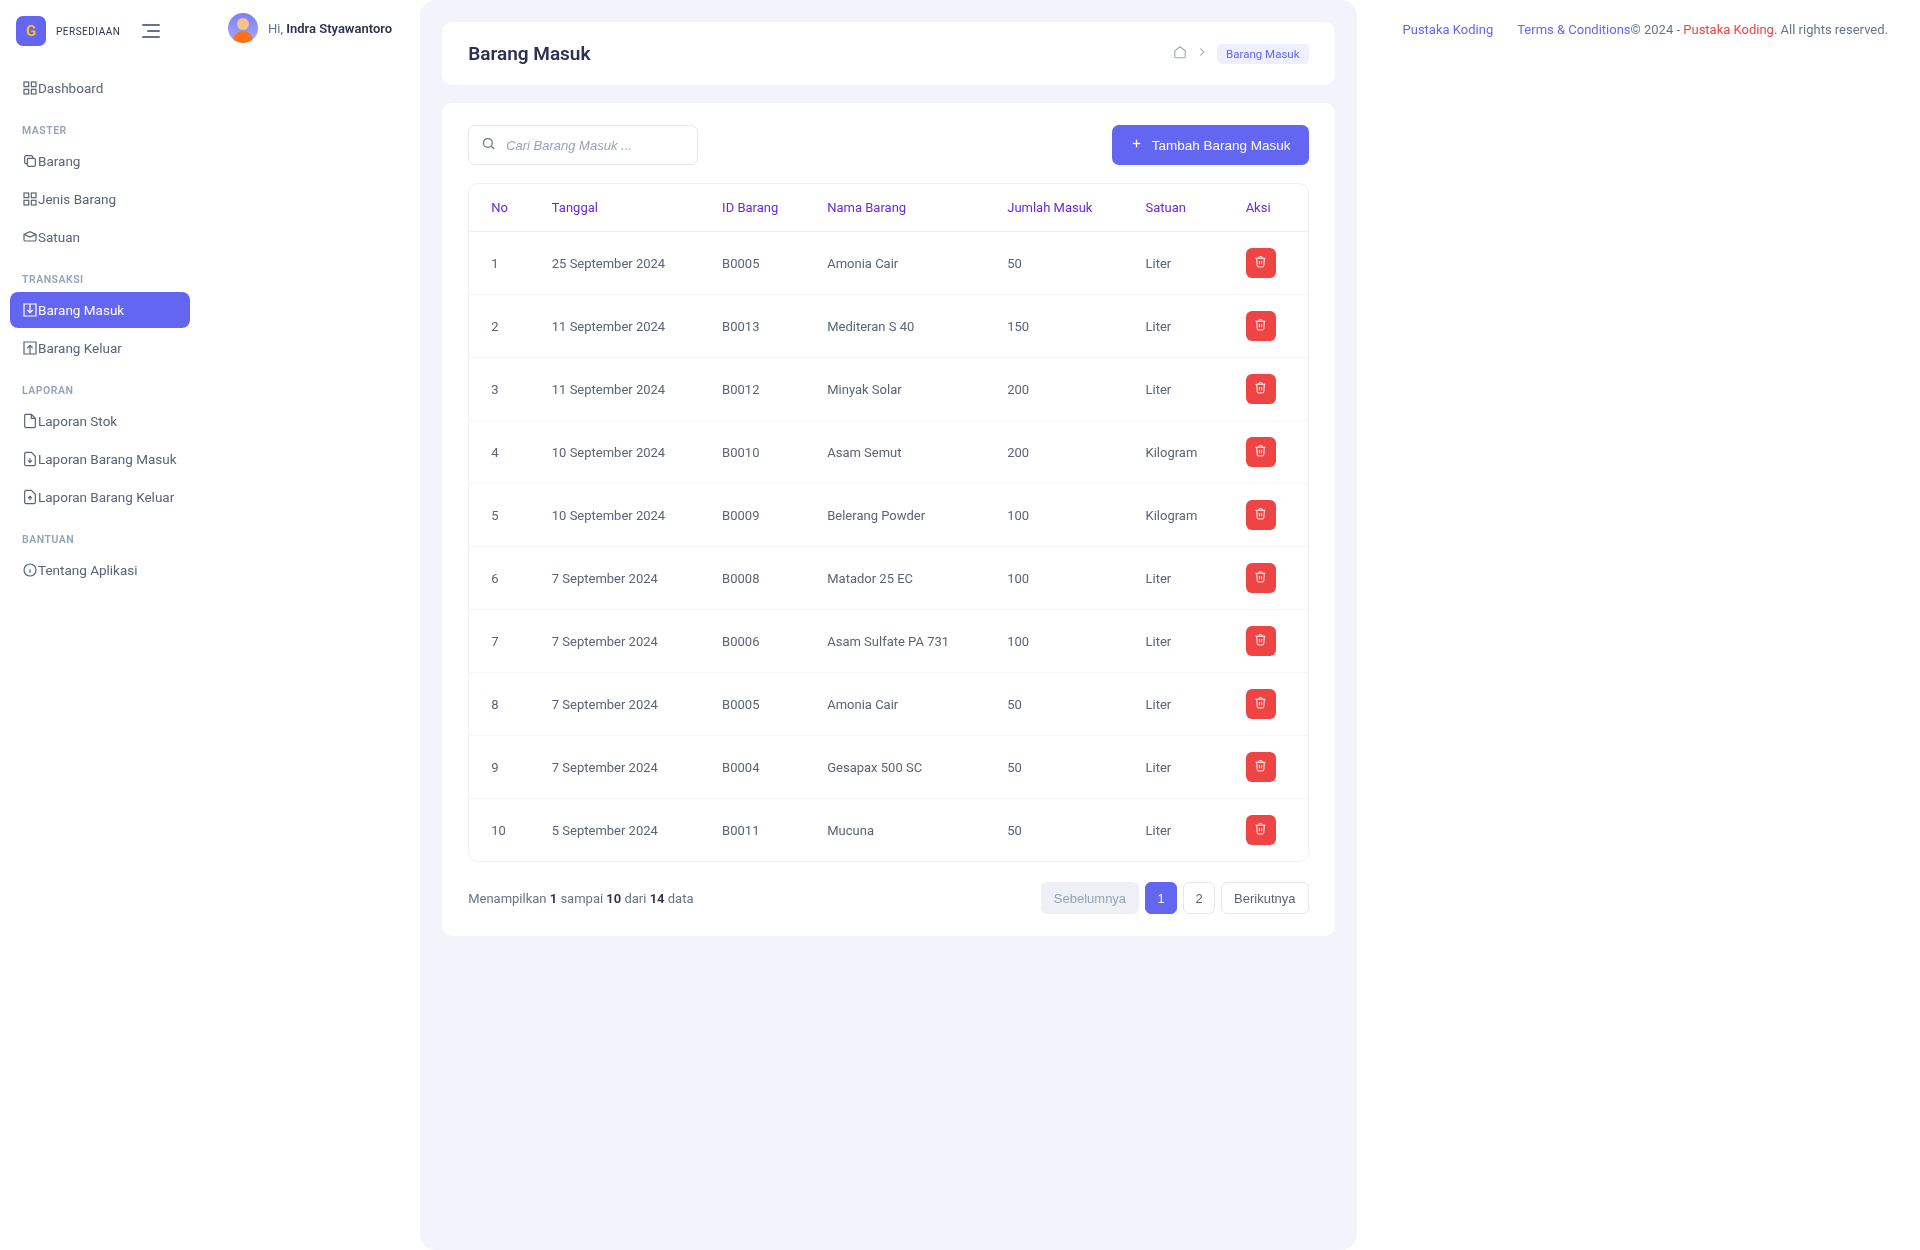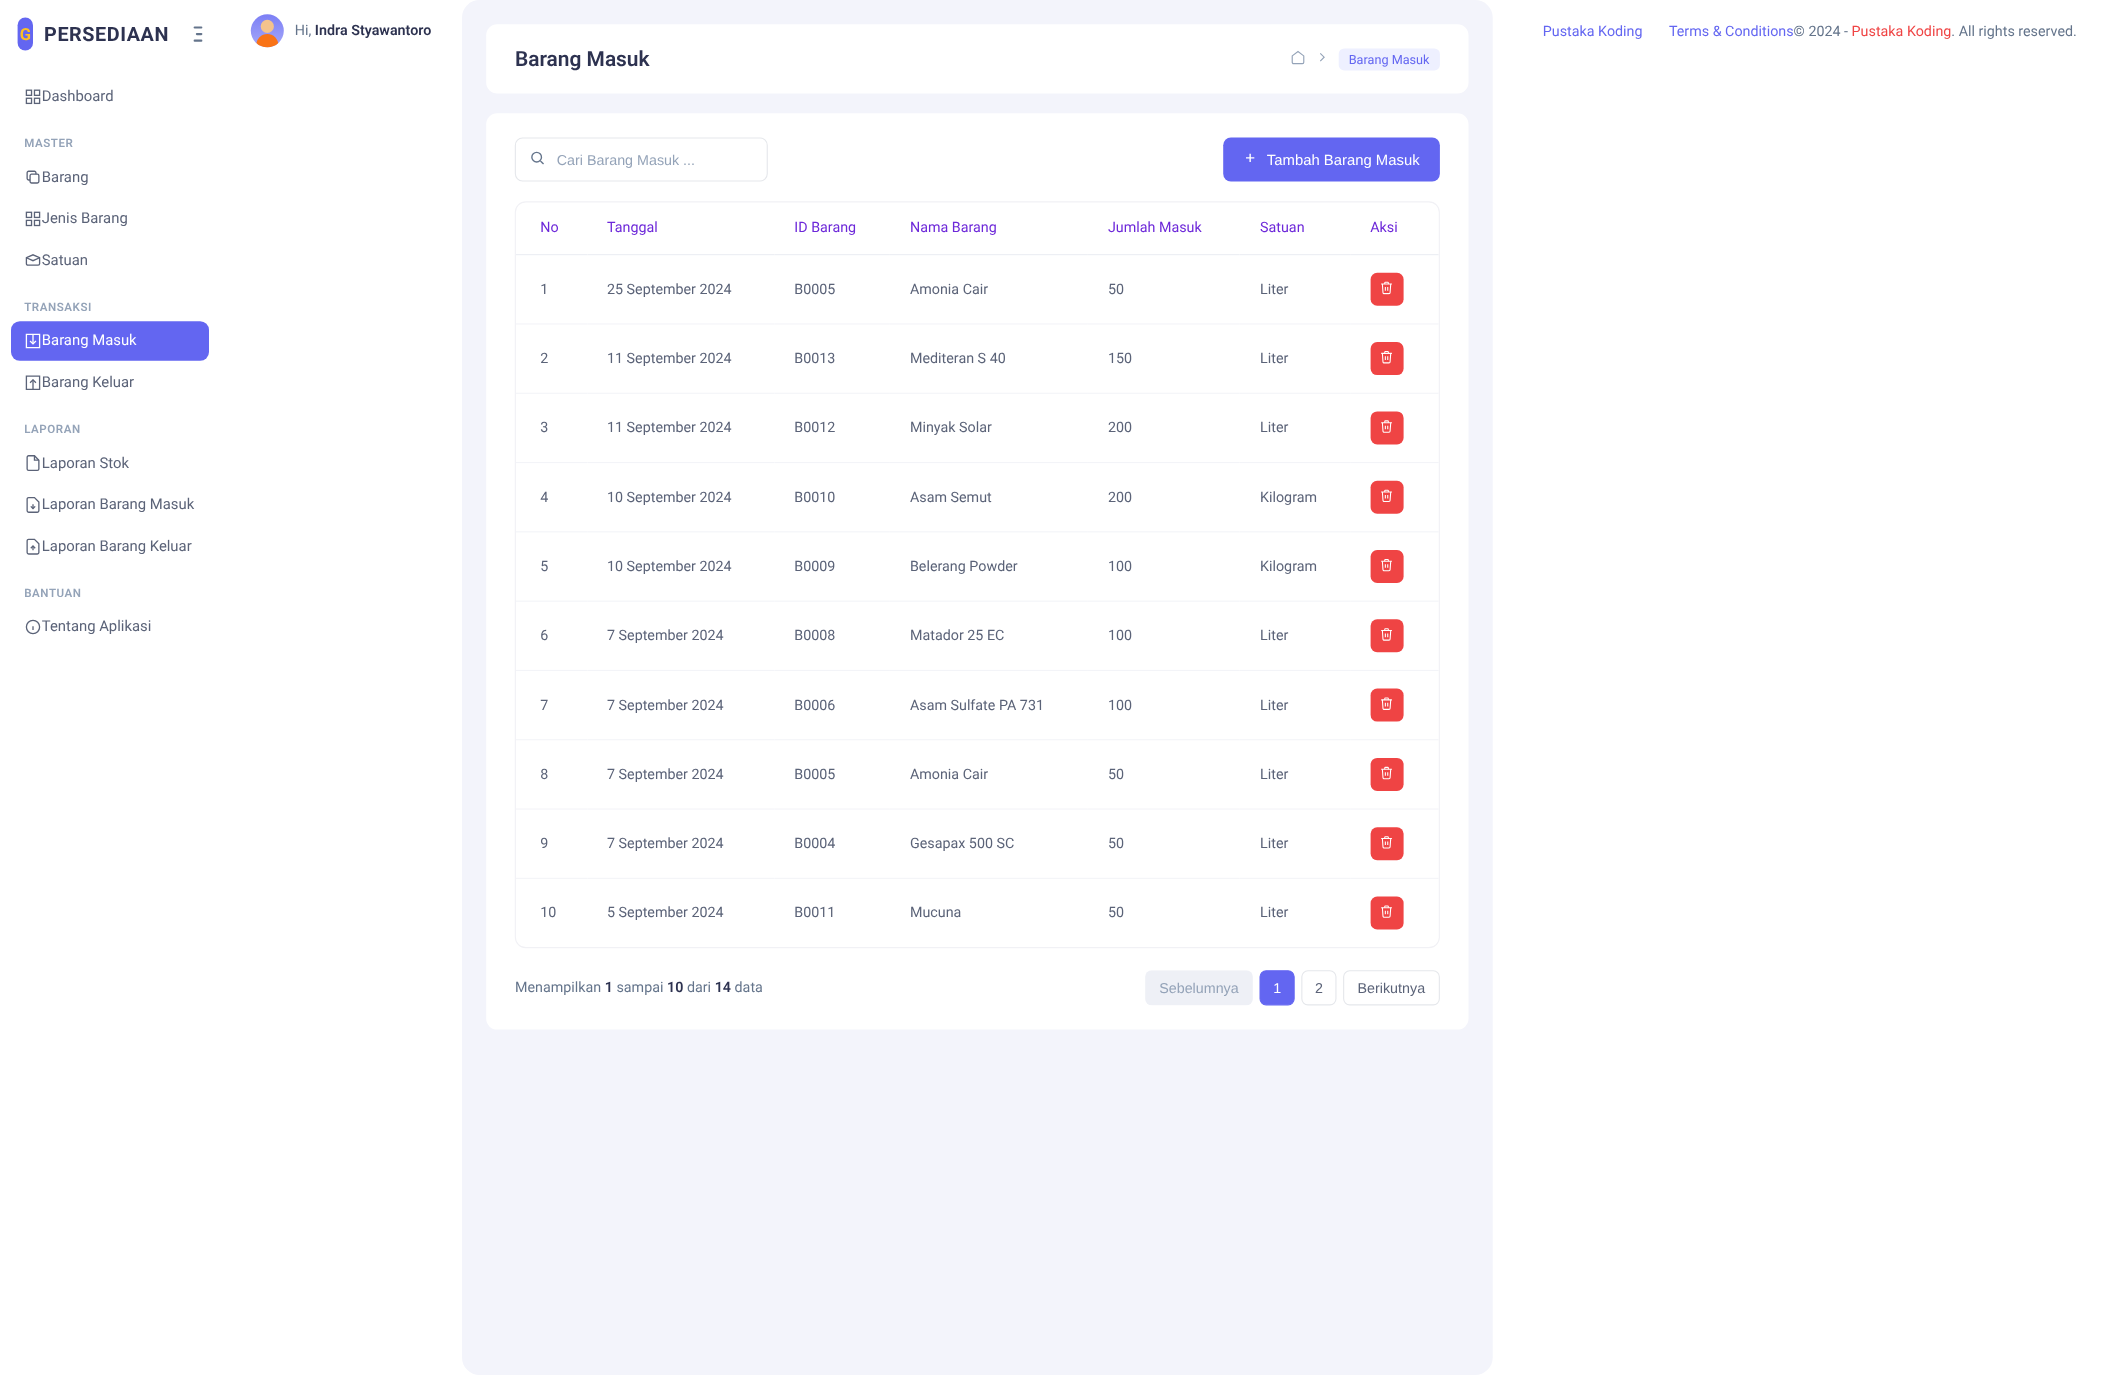--- a/index.html
+++ b/index.html
@@ -1,21 +1,21 @@
 <!DOCTYPE html>
 <html><head>
 <meta charset="utf-8">
 <style>
 * { margin: 0; padding: 0; box-sizing: border-box; }
 body { font-family: -apple-system, BlinkMacSystemFont, "Segoe UI", Roboto, sans-serif; background: #fff; color: #3e4358; font-size: 14px; }
 .app { display: flex; min-height: 100vh; }
 .sidebar { width: 200px; background: #fff; padding: 16px 10px; flex-shrink: 0; }
 .logo-row { display: flex; align-items: center; gap: 10px; margin-bottom: 24px; padding: 0 6px; }
 .logo-badge { width: 30px; height: 30px; background: #6366f1; border-radius: 7px; display: flex; align-items: center; justify-content: center; color: #fbbf24; font-weight: 700; font-size: 15px; }
-.logo-text { font-weight: 700; font-size: 18px; letter-spacing: 0.5px; color: #2d3250; }
+.logo-text { font-weight: 400; font-size: 10px; letter-spacing: 0.5px; color: #2d3250; }
 .hamburger { margin-left: 12px; width: 18px; height: 14px; display: flex; flex-direction: column; justify-content: space-between; cursor: pointer; }
 .hamburger span { height: 2px; background: #64748b; border-radius: 1px; }
 .hamburger span:nth-child(2){ width: 75%; align-self: flex-end;}
 .nav-section { margin-top: 10px; }
 .nav-title { font-size: 10.5px; font-weight: 600; color: #94a3b8; padding: 8px 12px 6px; letter-spacing: 0.5px; }
 .nav-item { display: flex; align-items: center; padding: 10px 12px; border-radius: 8px; color: #5b6378; cursor: pointer; font-size: 13.5px; margin-bottom: 2px; }
 .nav-item.active { background: #6366f1; color: #fff; }
 .nav-icon { width: 16px; height: 16px; flex-shrink: 0; display:flex; align-items:center; justify-content:center; }
 .nav-icon svg { width: 16px; height: 16px; stroke: currentColor; fill: none; stroke-width: 1.8; }
 .main-wrap { flex: 1; display: flex; flex-direction: row; }
@@ -28,21 +28,21 @@
 .content { background: #f3f4fb; border-radius: 16px; margin: 0 24px 0 0; padding: 22px; flex: 1; }
 .card { background: #fff; border-radius: 10px; padding: 20px 26px; }
 .page-head { display:flex; justify-content:space-between; align-items:center; margin-bottom: 18px; }
 .page-title { font-size: 19px; font-weight: 600; color: #2d3250; }
 .breadcrumb { display: flex; align-items: center; gap: 8px; font-size: 12px; color: #94a3b8; }
 .breadcrumb .crumb-current { background: #eef0ff; color: #6366f1; padding: 3px 9px; border-radius: 5px; font-size: 11.5px; }
 .breadcrumb svg { width: 14px; height: 14px; stroke: #94a3b8; fill:none; stroke-width:1.8; }
 .toolbar { display: flex; justify-content: space-between; margin-bottom: 18px; }
 .search-wrap { display: flex; align-items: center; border: 1px solid #e5e7eb; border-radius: 7px; padding: 0 12px; width: 230px; height: 40px; }
 .search-wrap svg { width: 15px; height: 15px; stroke: #64748b; fill:none; stroke-width:2; }
-.search-input { border: none; outline: none; margin-left: 10px; font-size: 13px; flex: 1; color: #7f1d1d; background: transparent; }
+.search-input { border: none; outline: none; margin-left: 10px; font-size: 13px; flex: 1; color: #7f1d1d; background: transparent; font-style: italic; }
 .search-input::placeholder { color: #94a3b8; }
 .btn-primary { display: flex; align-items: center; gap: 9px; background: #6366f1; color: #fff; border: none; border-radius: 7px; padding: 0 18px; height: 40px; font-size: 13.5px; cursor: pointer; font-weight: 500; }
 .btn-primary svg { width: 13px; height: 13px; stroke: #fff; stroke-width: 2.4; }
 .table-card { padding: 0; border: 1px solid #f1f1f5; overflow: hidden; }
 table { width: 100%; border-collapse: collapse; }
 th, td { text-align: left; padding: 16px 18px; font-size: 13px; }
 th { font-weight: 400; color: #6d28d9; border-bottom: 1px solid #eceef3; }
 td { color: #5b6378; border-bottom: 1px solid #f3f4f8; }
 tr:last-child td { border-bottom: none; }
 th:first-child, td:first-child { padding-left: 22px; }

